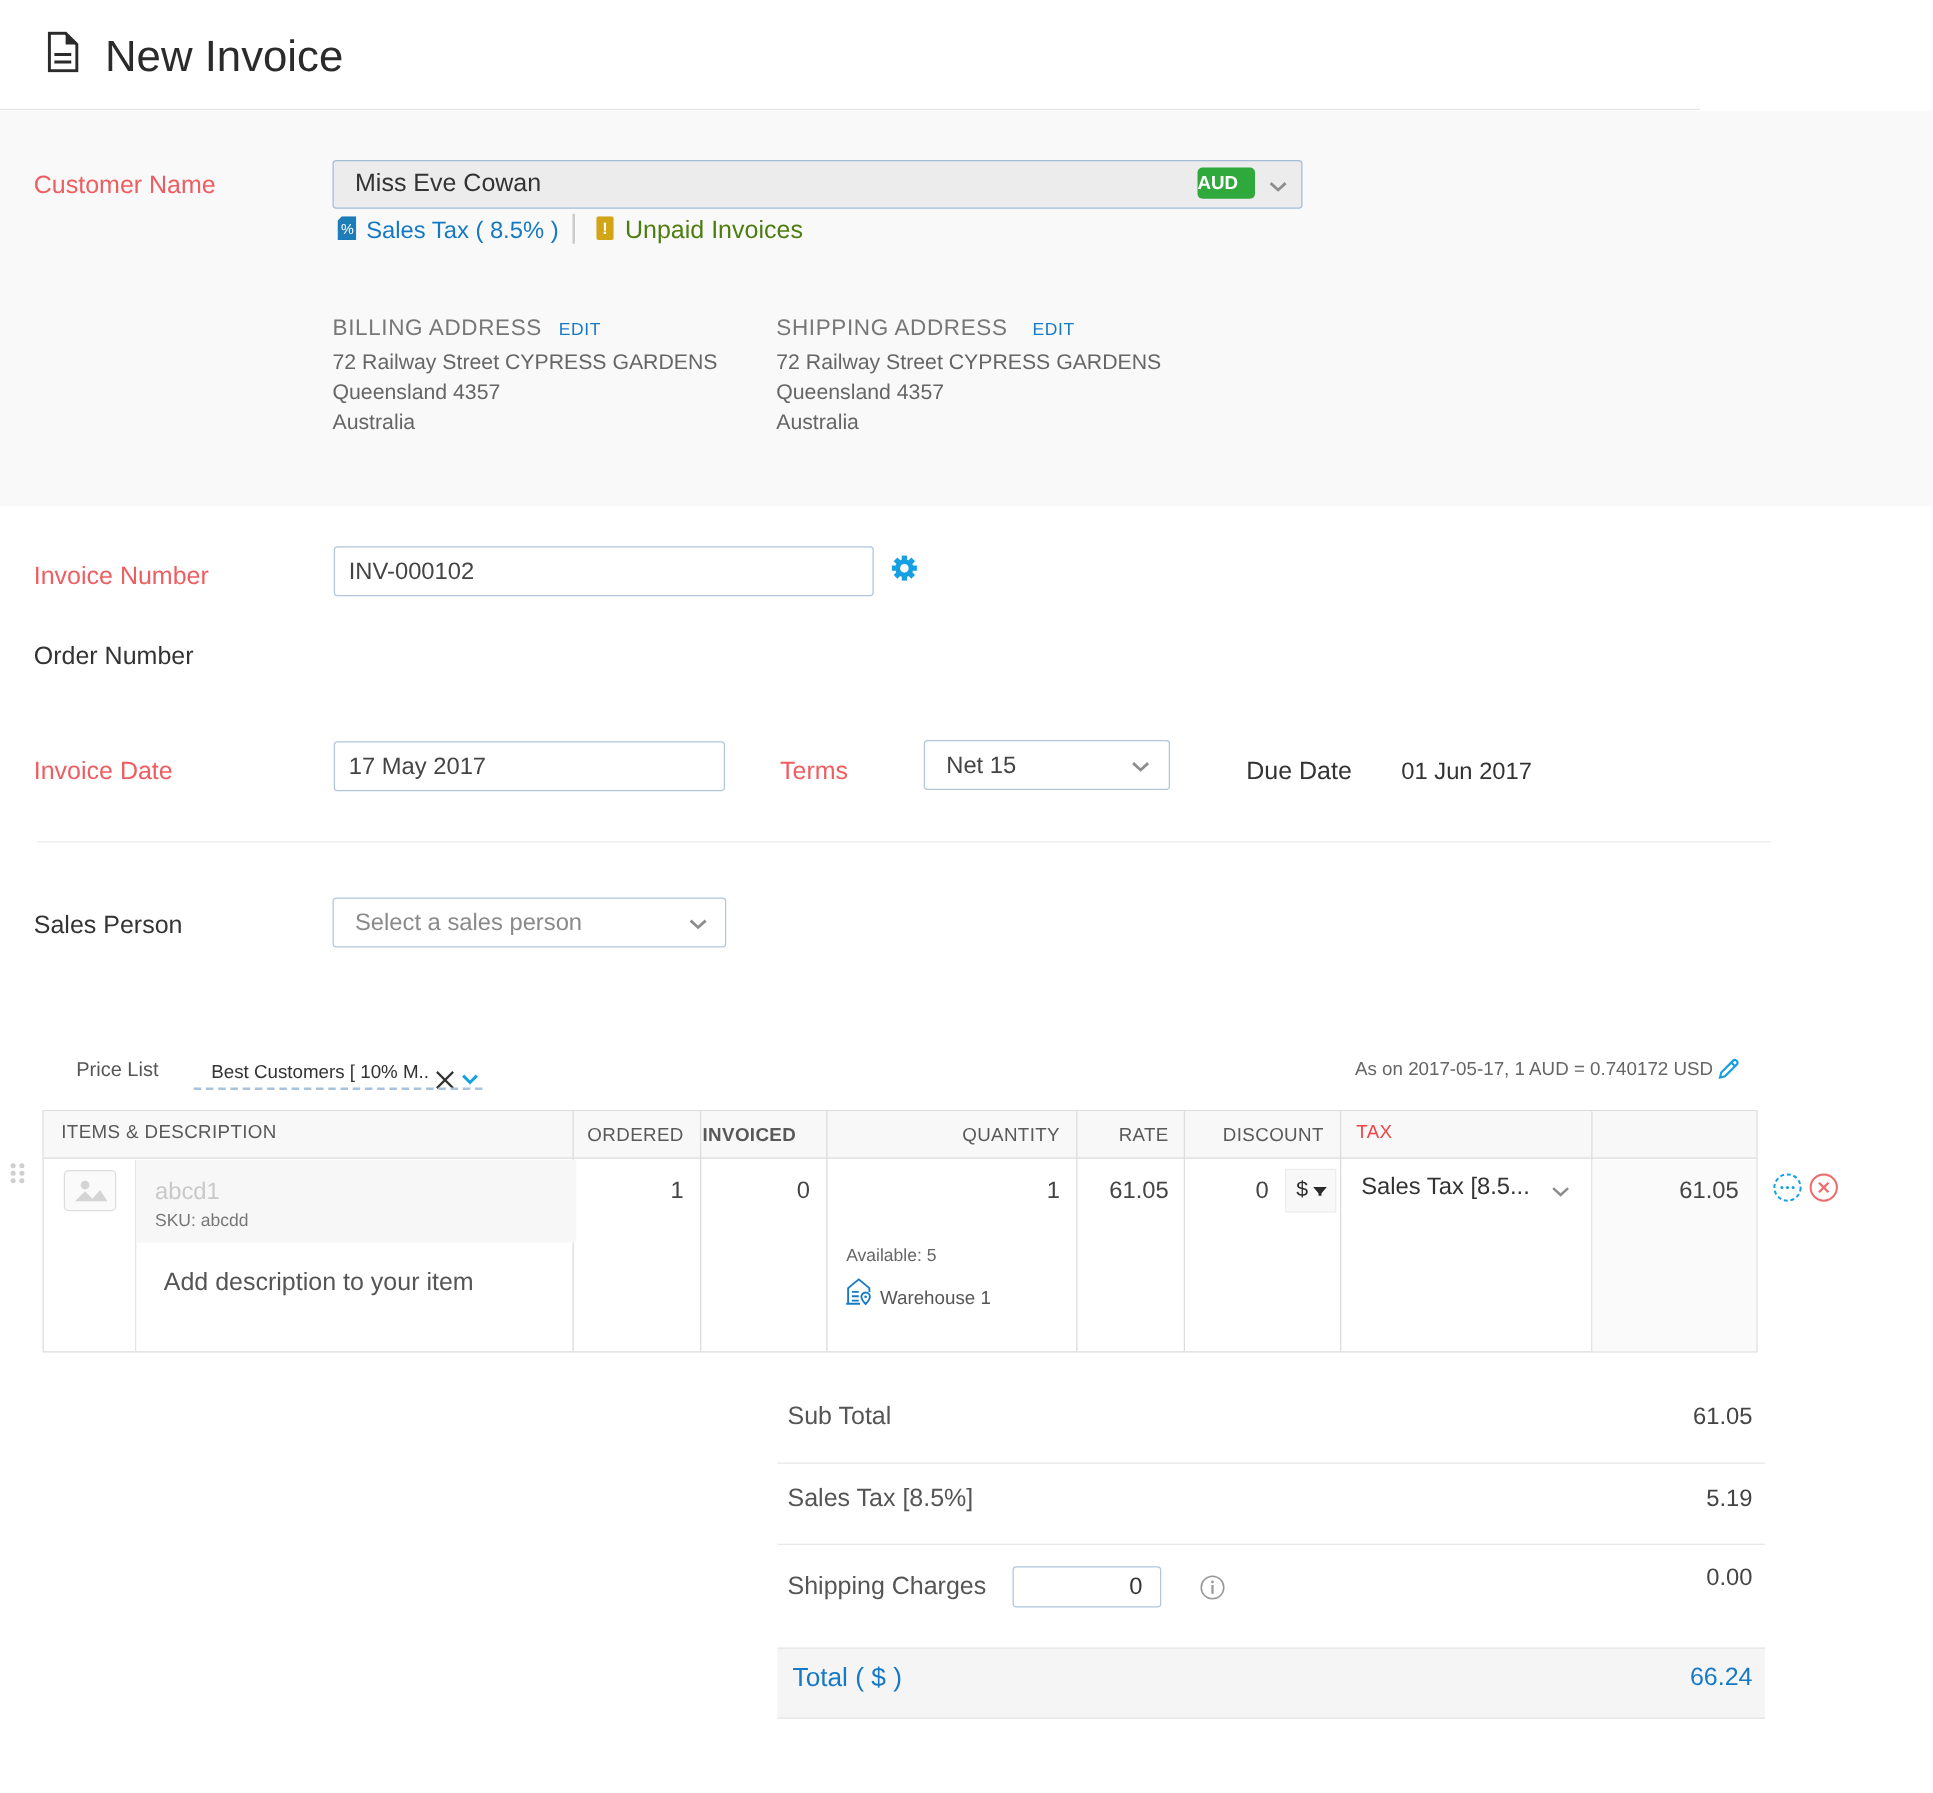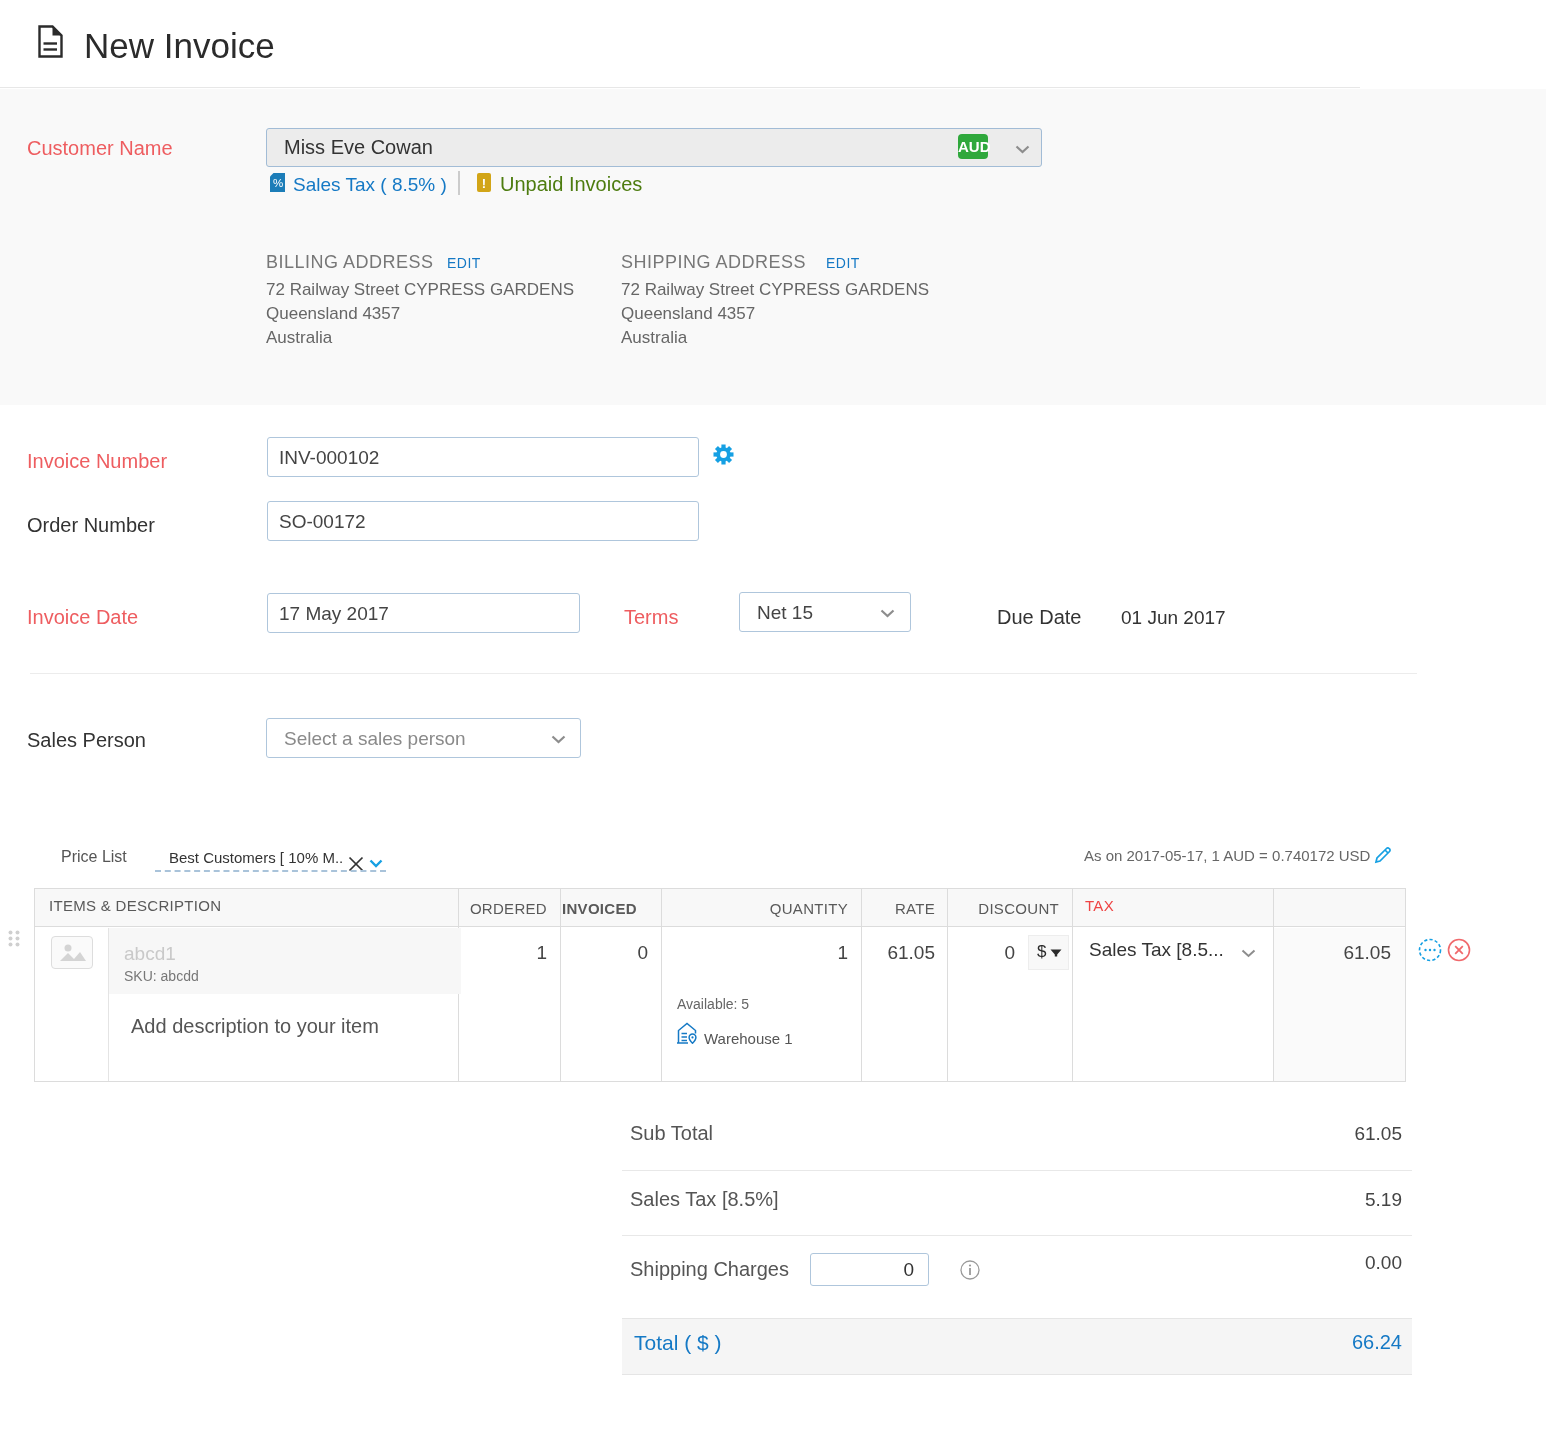--- a/index.html
+++ b/index.html
@@ -26,21 +26,21 @@
   <div class="abs" style="left:0; top:89px; width:1546px; height:316px; background:#f9f9f9;">
     <div class="abs red" style="left:27px; top:48px; font-size:20px;">Customer Name</div>
 
     <div class="abs" style="left:266px; top:39px; width:776px; height:39px; background:#ececec; border:1px solid #a2bcd6; border-radius:3px;">
       <div class="abs" style="left:17px; top:7px; font-size:20px; color:#333;">Miss Eve Cowan</div>
       <svg class="abs" style="right:11px; top:16px;" width="15" height="9" viewBox="0 0 15 9">
           <polyline points="1.5,1.5 7.5,7 13.5,1.5" fill="none" stroke="#8d8d8d" stroke-width="2.2"></polyline>
         </svg>
     </div>
 
-    <div class="abs" style="left:958px; top:45px; width:30px; height:25px; background:#2fa83c; border-radius:4px; color:#fff; font-size:15px; font-weight:bold; text-align:right; line-height:25px;">AUD</div>
+    <div class="abs" style="left:958px; top:45px; width:46px; height:25px; background:#2fa83c; border-radius:4px; color:#fff; font-size:15px; font-weight:bold; text-align:left; line-height:25px;">AUD</div>
 
     <svg class="abs" style="left:270px; top:84px;" width="15" height="19" viewBox="0 0 15 19">
       <path d="M0 3.5 L3.5 0 H15 V19 H0 Z" fill="#1c7db8"></path>
       <text x="8" y="14" font-size="11.5" fill="#fff" text-anchor="middle" font-family="Liberation Sans">%</text>
     </svg>
     <div class="abs" style="left:293px; top:85px; font-size:19px; color:#1579c5;">Sales Tax ( 8.5% )</div>
     <div class="abs" style="left:458px; top:82px; width:2px; height:24px; background:#ccc;"></div>
     <svg class="abs" style="left:477px; top:84px;" width="14" height="19" viewBox="0 0 14 19">
       <rect x="0" y="0" width="14" height="19" rx="2" fill="#d2a517"></rect>
       <text x="7" y="14.5" font-size="13" fill="#fff" text-anchor="middle" font-weight="bold" font-family="Liberation Sans">!</text>
@@ -65,30 +65,27 @@
       <rect x="8.4" y="0.5" width="4.2" height="20"></rect>
       <rect x="8.4" y="0.5" width="4.2" height="20" transform="rotate(45 10.5 10.5)"></rect>
       <rect x="8.4" y="0.5" width="4.2" height="20" transform="rotate(90 10.5 10.5)"></rect>
       <rect x="8.4" y="0.5" width="4.2" height="20" transform="rotate(135 10.5 10.5)"></rect>
       <circle cx="10.5" cy="10.5" r="7.2"></circle>
     </g>
     <circle cx="10.5" cy="10.5" r="3.4" fill="#fff"></circle>
   </svg>
 
   <div class="abs" style="left:27px; top:514px; font-size:20px; color:#333;">Order Number</div>
-  <div class="abs" style="left:267px; top:501px; width:432px; height:40px; background:#fff; border:1px solid #afc6dc; border-radius:3px;">
-    <div class="abs" style="left:11px; top:9px; font-size:19px; color:#444;">SO-00172</div>
-  </div>
 
   <div class="abs red" style="left:27px; top:606px; font-size:20px;">Invoice Date</div>
   <div class="abs" style="left:267px; top:593px; width:313px; height:40px; background:#fff; border:1px solid #afc6dc; border-radius:3px;">
     <div class="abs" style="left:11px; top:9px; font-size:19px; color:#444;">17 May 2017</div>
   </div>
   <div class="abs red" style="left:624px; top:606px; font-size:20px;">Terms</div>
-  <div class="abs" style="left:739px; top:592px; width:172px; height:40px; background:#fff; border:1px solid #afc6dc; border-radius:3px;">
+  <div class="abs" style="left:739px; top:592px; width:197px; height:40px; background:#fff; border:1px solid #afc6dc; border-radius:3px;">
     <div class="abs" style="left:17px; top:9px; font-size:19px; color:#444;">Net 15</div>
     <svg class="abs" style="right:15px; top:16px;" width="15" height="9" viewBox="0 0 15 9">
         <polyline points="1.5,1.5 7.5,7 13.5,1.5" fill="none" stroke="#8d8d8d" stroke-width="2.2"></polyline>
       </svg>
   </div>
   <div class="abs" style="left:997px; top:606px; font-size:20px; color:#333;">Due Date</div>
   <div class="abs" style="left:1121px; top:607px; font-size:19px; color:#333;">01 Jun 2017</div>
 
   <div class="abs" style="left:30px; top:673px; width:1387px; height:1px; background:#ececec;"></div>
 

